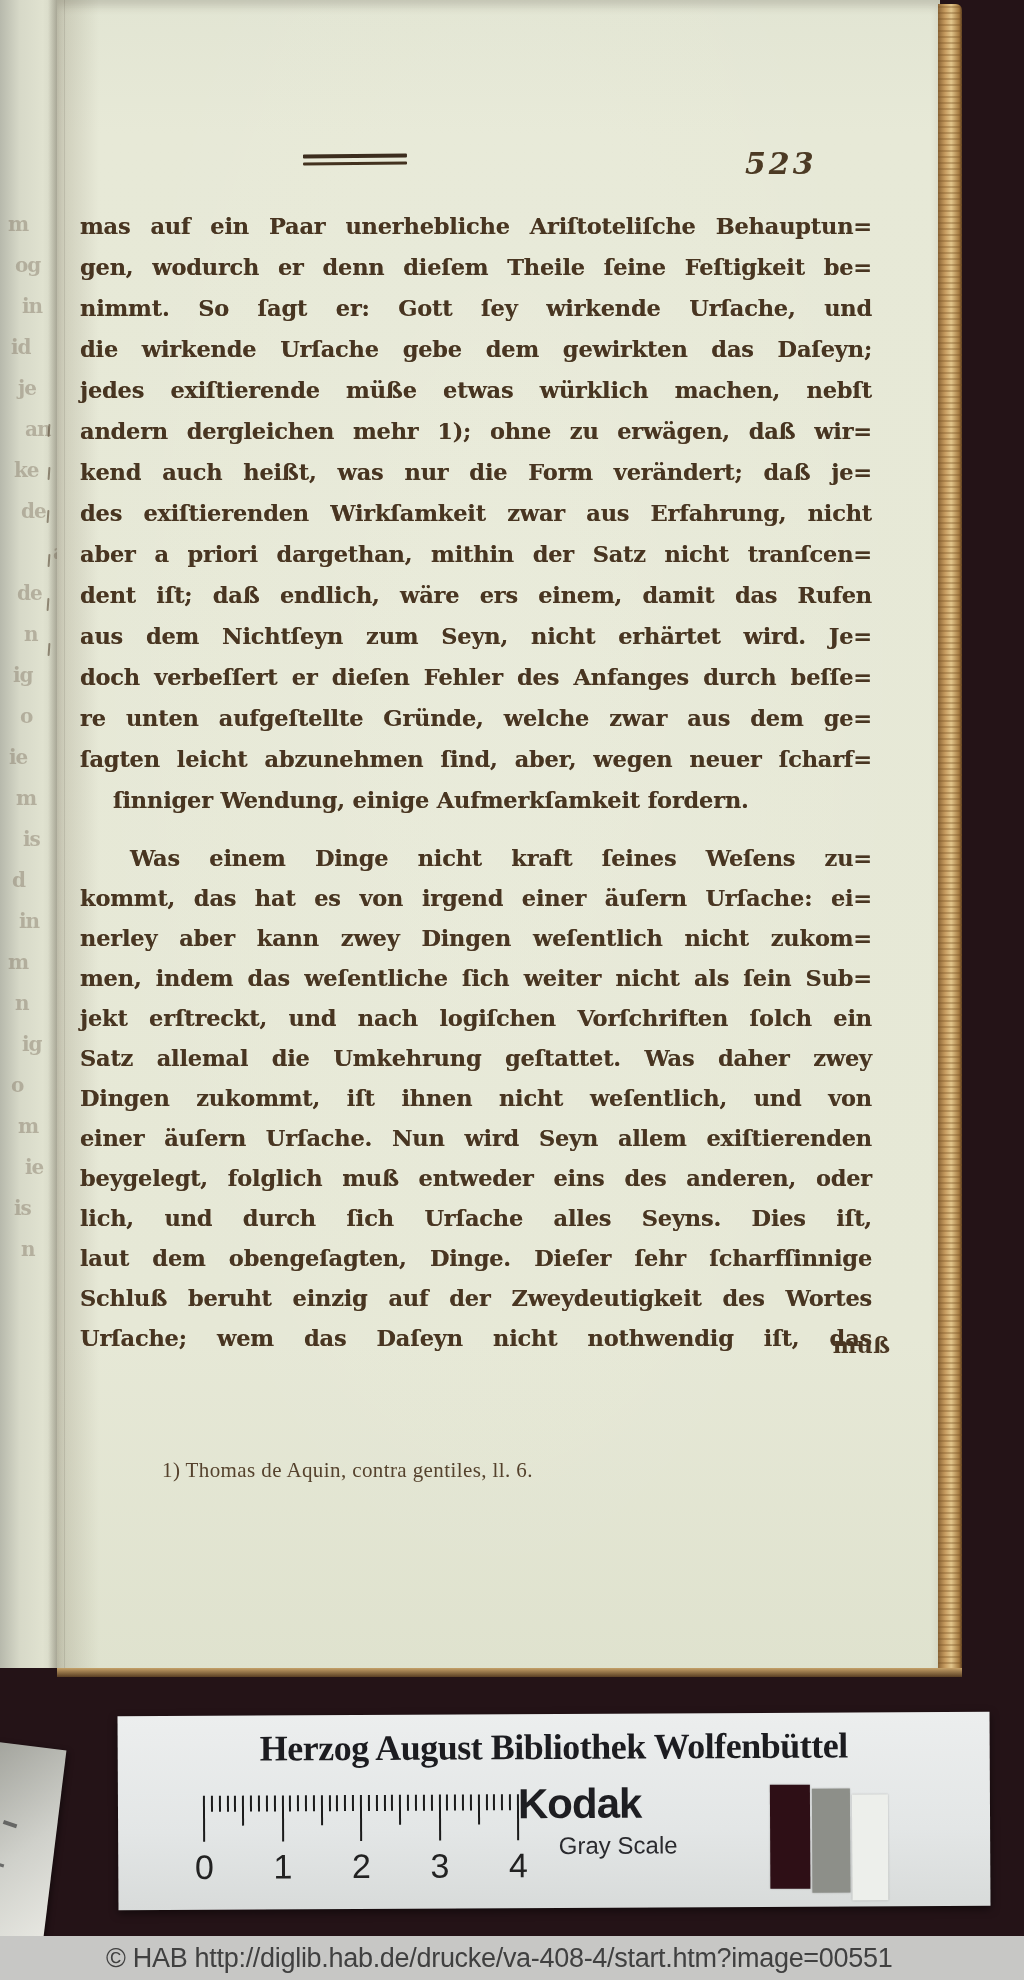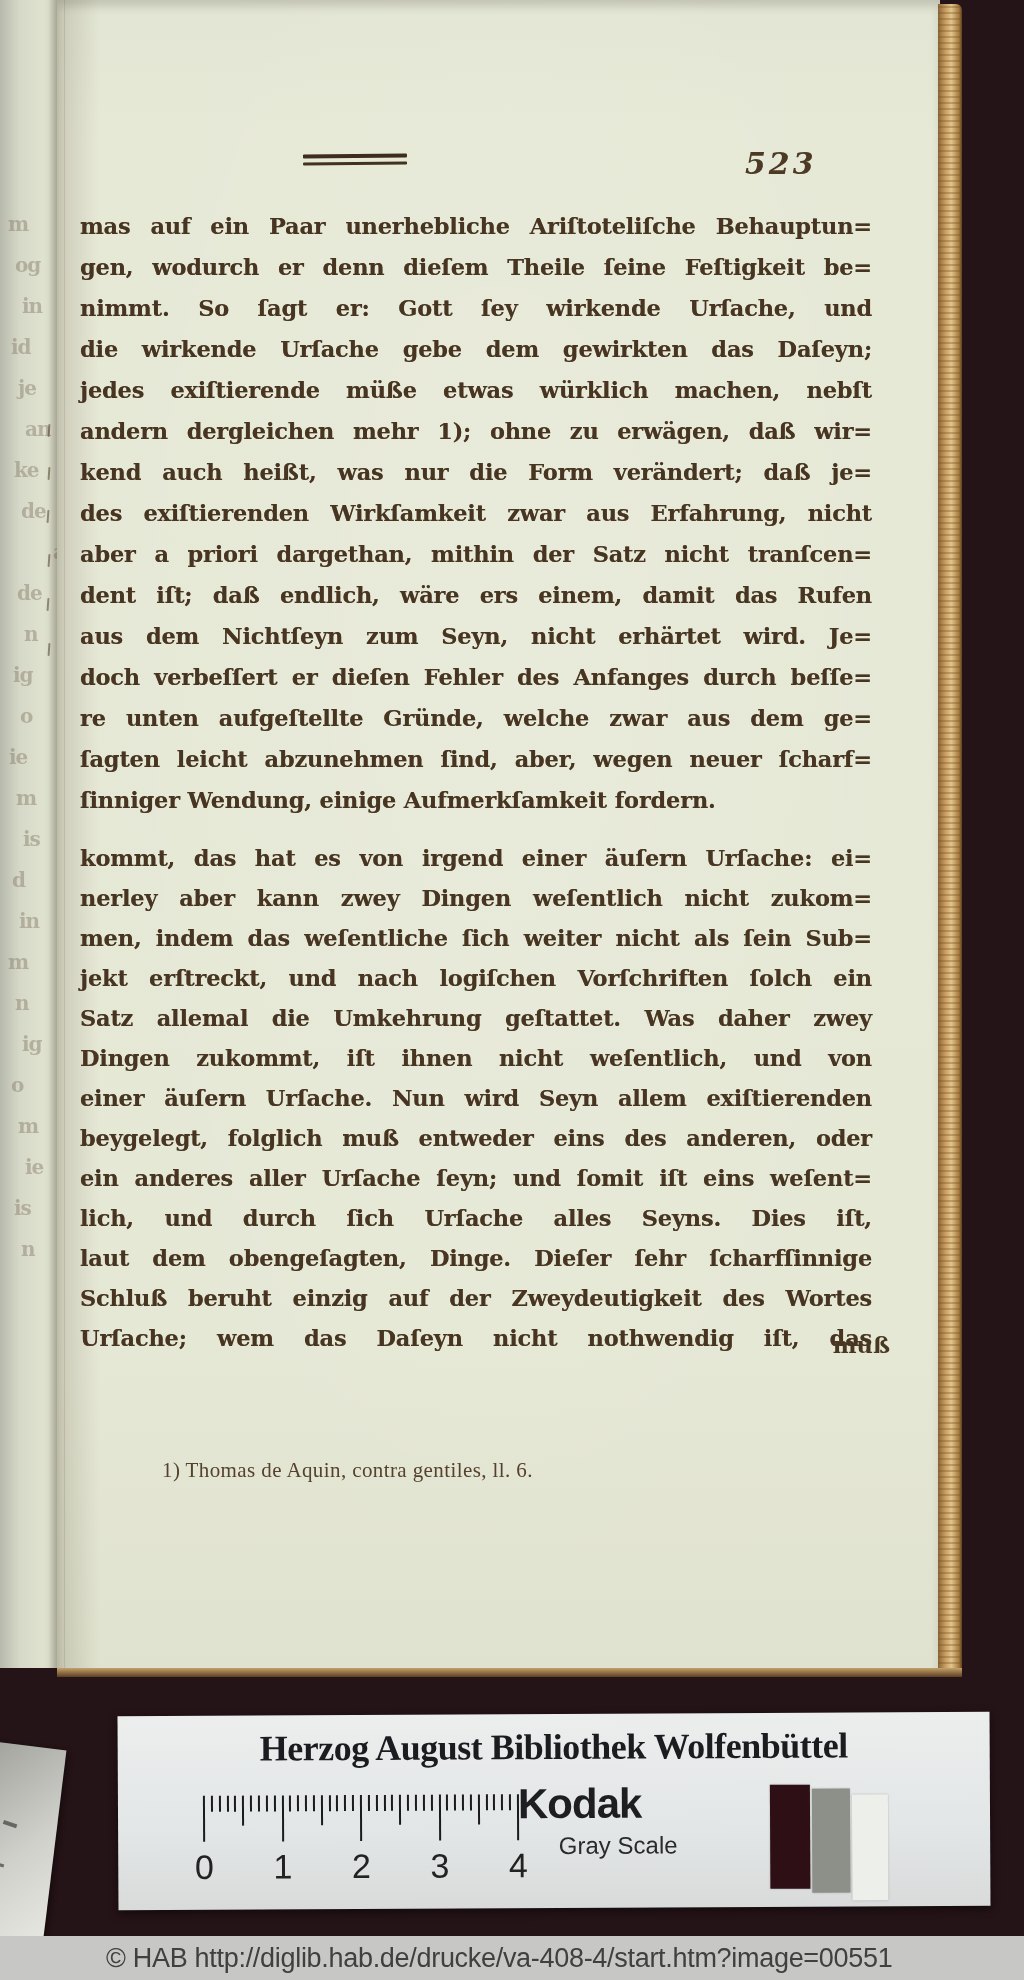--- a/index.html
+++ b/index.html
@@ -52,21 +52,21 @@
   }
 
   .textblock{
     position:absolute;left:23px;width:792px;
     font-size:22.5px;font-weight:bold;color:#483521;
     letter-spacing:-0.2px;text-shadow:0 0 .6px rgba(72,53,33,.55);
   }
   #par1{top:206px;line-height:41px;}
   #par2{top:838px;line-height:40px;}
   .tline{text-align:justify;text-align-last:justify;white-space:normal;}
-  .tline.last{text-align-last:left;}
+  .tline.last{text-align-last:left;margin-left:33px;}
   .tline.indent{text-indent:50px;}
 
   .catchword{
     position:absolute;left:23px;top:1332px;width:810px;text-align:right;
     font-size:22.5px;font-weight:bold;color:#4a3722;
   }
   .footnote{
     position:absolute;left:105px;top:1458px;
     font-family:"Liberation Serif", serif;
     font-size:21px;color:#55422d;letter-spacing:.4px;
@@ -200,29 +200,29 @@
         <div class="tline">des exiſtierenden Wirkſamkeit zwar aus Erfahrung, nicht</div>
         <div class="tline">aber a priori dargethan, mithin der Satz nicht tranſcen=</div>
         <div class="tline">dent iſt; daß endlich, wäre ers einem, damit das Rufen</div>
         <div class="tline">aus dem Nichtſeyn zum Seyn, nicht erhärtet wird. Je=</div>
         <div class="tline">doch verbeſſert er dieſen Fehler des Anfanges durch beſſe=</div>
         <div class="tline">re unten aufgeſtellte Gründe, welche zwar aus dem ge=</div>
         <div class="tline">ſagten leicht abzunehmen ſind, aber, wegen neuer ſcharf=</div>
         <div class="tline last">ſinniger Wendung, einige Aufmerkſamkeit fordern.</div>
       </div>
     <div id="par2" class="textblock">
+        <div class="tline indent">Was einem Dinge nicht kraft ſeines Weſens zu=</div>
         <div class="tline">kommt, das hat es von irgend einer äuſern Urſache: ei=</div>
         <div class="tline">nerley aber kann zwey Dingen weſentlich nicht zukom=</div>
         <div class="tline">men, indem das weſentliche ſich weiter nicht als ſein Sub=</div>
         <div class="tline">jekt erſtreckt, und nach logiſchen Vorſchriften ſolch ein</div>
         <div class="tline">Satz allemal die Umkehrung geſtattet.  Was daher zwey</div>
         <div class="tline">Dingen zukommt, iſt ihnen nicht weſentlich, und von</div>
         <div class="tline">einer äuſern Urſache.  Nun wird Seyn allem exiſtierenden</div>
         <div class="tline">beygelegt, folglich muß entweder eins des anderen, oder</div>
-        <div class="tline">ein anderes aller Urſache ſeyn; und ſomit iſt eins weſent=</div>
         <div class="tline">lich, und durch ſich Urſache alles Seyns.  Dies iſt,</div>
         <div class="tline">laut dem obengeſagten, Dinge.  Dieſer ſehr ſcharfſinnige</div>
         <div class="tline">Schluß beruht einzig auf der Zweydeutigkeit des Wortes</div>
         <div class="tline">Urſache;  wem das Daſeyn nicht nothwendig iſt, das</div>
       </div>
 
     <div class="catchword">muß</div>
     <div class="footnote">1)  Thomas de Aquin, contra gentiles, ll. 6.</div>
 
     <div class="margin-marks">

